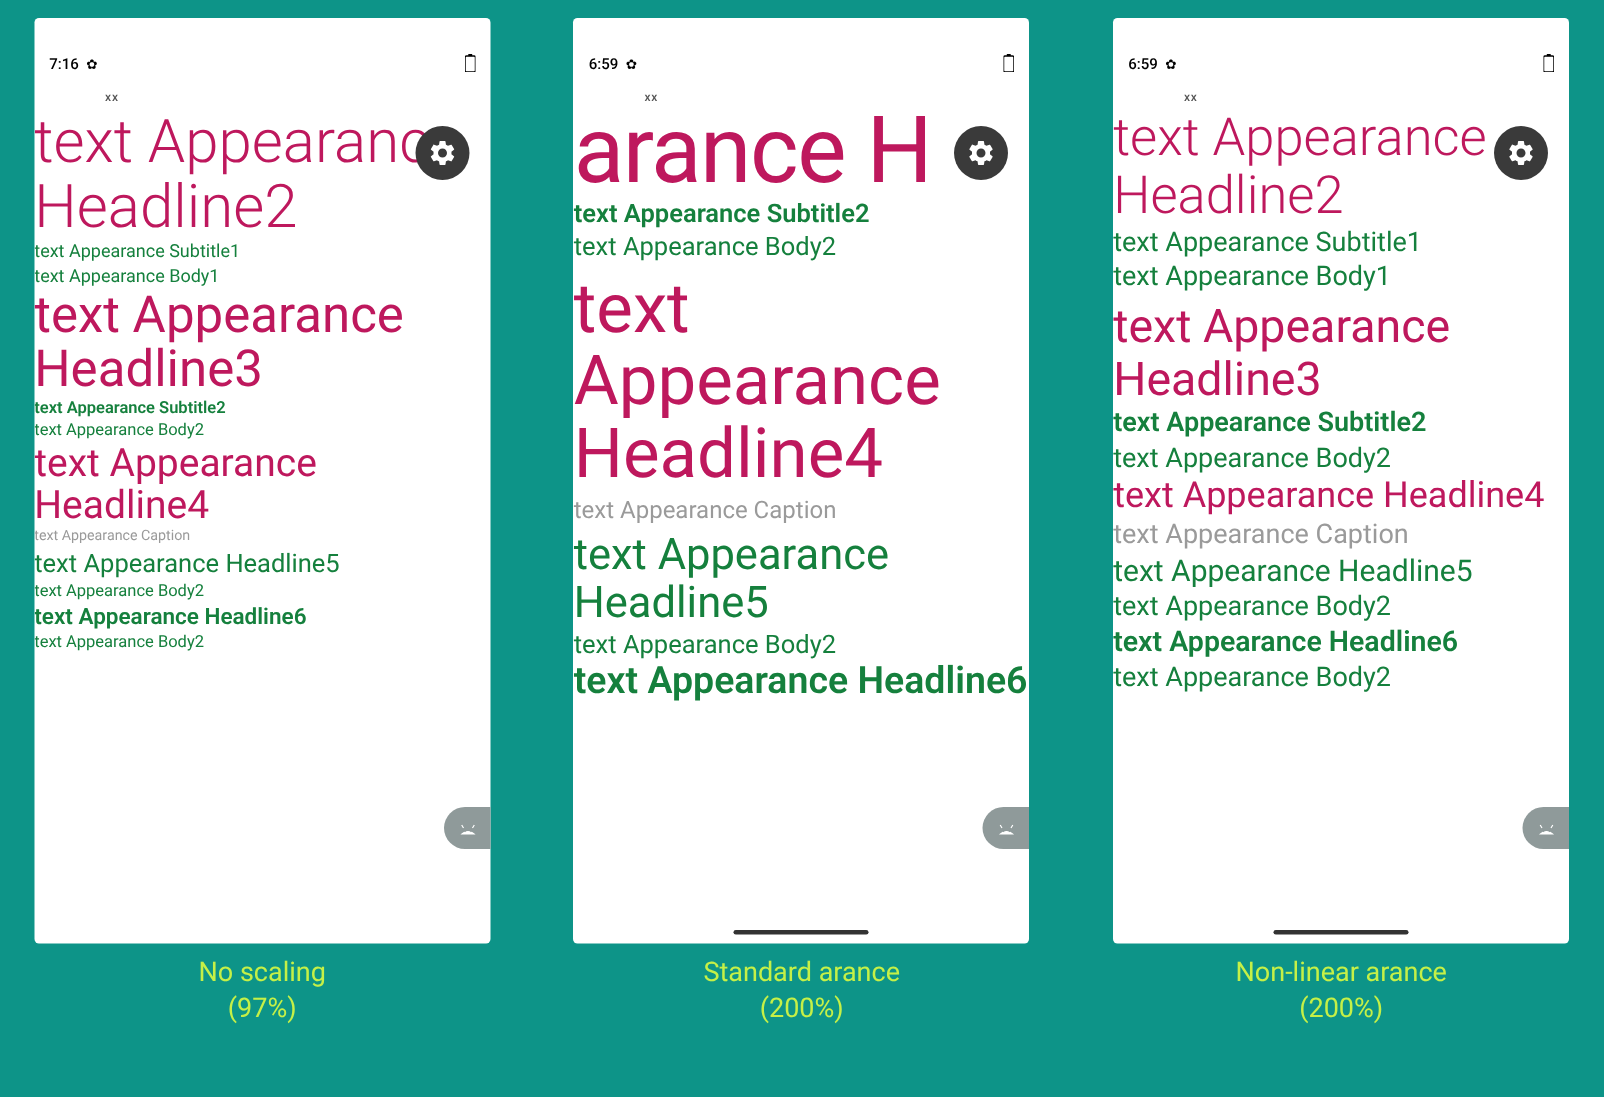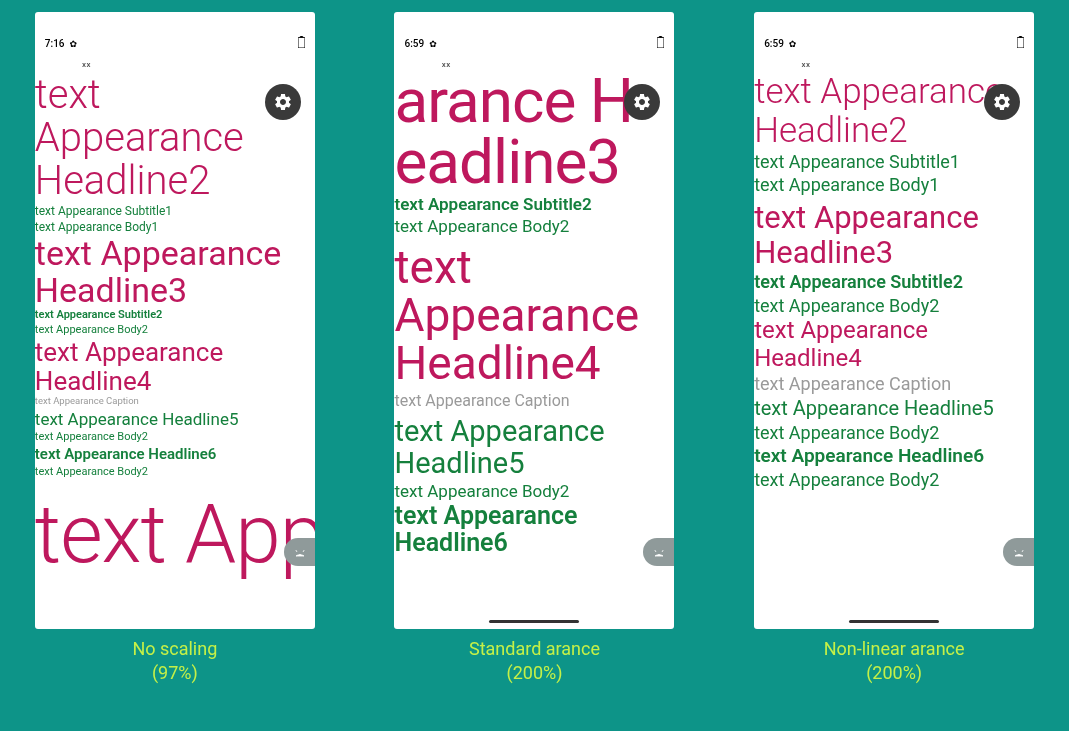--- a/index.html
+++ b/index.html
@@ -11,21 +11,21 @@
   overflow: hidden;
   position: relative;
 }
 .row {
   display: flex;
   justify-content: space-around;
   padding: 12px 20px 0 20px;
   gap: 50px;
 }
 .phone {
-  width: 280px;
+  width: 304px;
   height: 617px;
   background: #fff;
   border-radius: 3px;
   position: relative;
   overflow: hidden;
 }
 .status-bar {
   display: flex;
   justify-content: space-between;
   align-items: center;
@@ -162,21 +162,20 @@
         <div class="body1 black reg nowrap">text Appearance Body1</div>
         <div class="h3 gray reg">text Appearance Headline3</div>
         <div class="sub2 black bold nowrap">text Appearance Subtitle2</div>
         <div class="body2 black reg nowrap">text Appearance Body2</div>
         <div class="h4 gray reg">text Appearance Headline4</div>
         <div class="cap light reg nowrap">text Appearance Caption</div>
         <div class="h5 black reg nowrap">text Appearance Headline5</div>
         <div class="body2 black reg nowrap">text Appearance Body2</div>
         <div class="h6 black bold nowrap">text Appearance Headline6</div>
         <div class="body2 black reg nowrap">text Appearance Body2</div>
-        <div class="huge gray thin nowrap" style="margin-top:14px">text App</div>
       </div>
       <div class="emu-tab">
         <svg width="16" height="10" viewBox="0 0 16 10" fill="#fff">
             <path d="M4,9 a6,6 0 0,1 8,0 z M5,5 l-1.2,-2 M11,5 l1.2,-2" stroke="#fff" stroke-width="0.8" fill="#fff"></path>
             <circle cx="6" cy="7" r="0.6" fill="#8f9a9a"></circle>
             <circle cx="10" cy="7" r="0.6" fill="#8f9a9a"></circle>
           </svg>
       </div>
     </div>
     <div class="caption">
@@ -199,21 +198,20 @@
             </svg>
         </span>
       </div>
       <div class="fab">
         <svg width="20" height="20" viewBox="0 0 24 24" fill="#fff">
             <path d="M19.14,12.94c0.04-0.3,0.06-0.61,0.06-0.94c0-0.32-0.02-0.64-0.07-0.94l2.03-1.58c0.18-0.14,0.23-0.41,0.12-0.61 l-1.92-3.32c-0.12-0.22-0.37-0.29-0.59-0.22l-2.39,0.96c-0.5-0.38-1.03-0.7-1.62-0.94L14.4,2.81c-0.04-0.24-0.24-0.41-0.48-0.41 h-3.84c-0.24,0-0.43,0.17-0.47,0.41L9.25,5.35C8.66,5.59,8.12,5.92,7.63,6.29L5.24,5.33c-0.22-0.08-0.47,0-0.59,0.22L2.74,8.87 C2.62,9.08,2.66,9.34,2.86,9.48l2.03,1.58C4.84,11.36,4.8,11.69,4.8,12s0.02,0.64,0.07,0.94l-2.03,1.58 c-0.18,0.14-0.23,0.41-0.12,0.61l1.92,3.32c0.12,0.22,0.37,0.29,0.59,0.22l2.39-0.96c0.5,0.38,1.03,0.7,1.62,0.94l0.36,2.54 c0.05,0.24,0.24,0.41,0.48,0.41h3.84c0.24,0,0.44-0.17,0.47-0.41l0.36-2.54c0.59-0.24,1.13-0.56,1.62-0.94l2.39,0.96 c0.22,0.08,0.47,0,0.59-0.22l1.92-3.32c0.12-0.22,0.07-0.47-0.12-0.61L19.14,12.94z M12,15.6c-1.98,0-3.6-1.62-3.6-3.6 s1.62-3.6,3.6-3.6s3.6,1.62,3.6,3.6S13.98,15.6,12,15.6z"></path>
           </svg>
       </div>
       <div class="content">
         <div class="h3top gray reg nowrap" style="margin-top:-2px">arance H</div>
-        <div class="h3top gray reg nowrap">eadline3</div>
         <div class="sub2 black bold nowrap">text Appearance Subtitle2</div>
         <div class="body2 black reg nowrap">text Appearance Body2</div>
         <div class="h4 gray reg" style="margin-top:6px">text Appearance Headline4</div>
         <div class="cap light reg nowrap" style="margin-top:2px">text Appearance Caption</div>
         <div class="h5 black reg" style="margin-top:4px">text Appearance Headline5</div>
         <div class="body2 black reg nowrap">text Appearance Body2</div>
         <div class="h6 black bold">text Appearance Headline6</div>
       </div>
       <div class="bottom-bar"></div>
       <div class="emu-tab">

